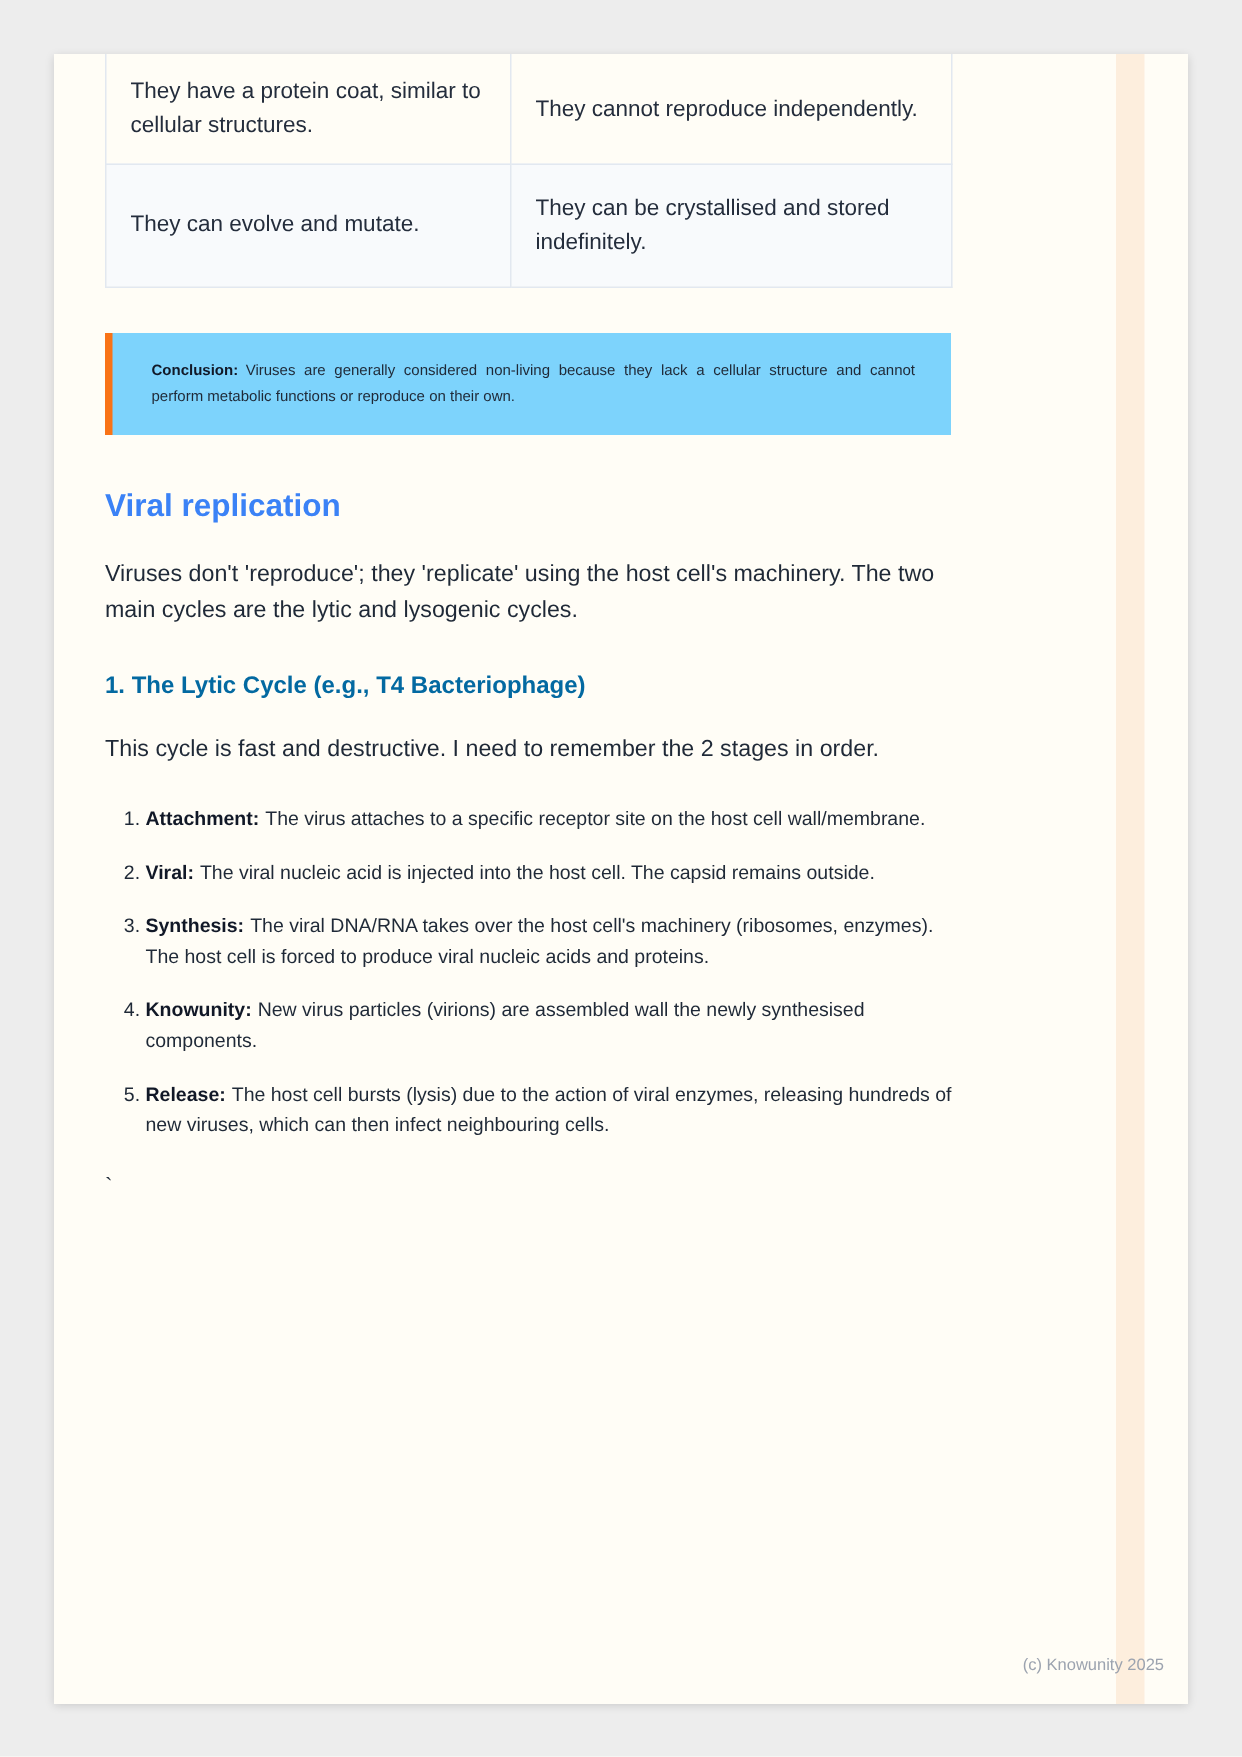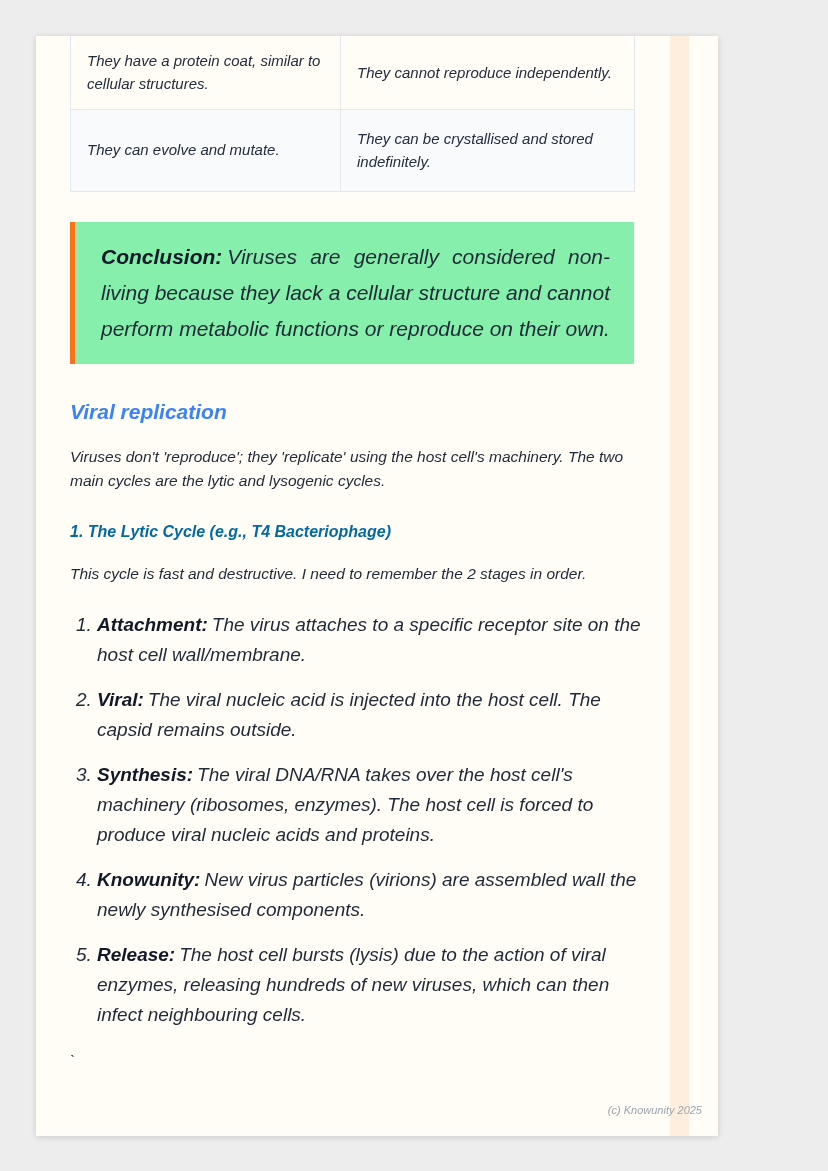--- a/index.html
+++ b/index.html
@@ -6,24 +6,23 @@
   html,body { width:828px; height:1171px; }
   body {
     background:#ededed;
     font-family:"Liberation Sans", sans-serif;
     position:relative;
     overflow:hidden;
   }
   .page {
     position:absolute;
     left:36px; top:36px;
-    width:682px; height:1100px;
+    width:756px; height:1100px;
     background:#fffdf6;
     box-shadow:0 1px 6px rgba(0,0,0,.15);
-    font-style:italic;
   }
   .accent-strip {
     position:absolute;
     top:0; right:29px;
     width:19px; height:100%;
     background:#fdeedd;
     z-index:1;
   }
   .content {
     position:relative;
@@ -46,24 +45,24 @@
     vertical-align:middle;
   }
   table.notes-table tr:first-child td { border-top:none; height:64px; }
   table.notes-table tr.striped td { background:#f8fafc; height:82px; }
   table.notes-table col.c1 { width:270px; }
   table.notes-table col.c2 { width:294px; }
   
   .callout {
     margin-top:30px;
     width:564px;
-    background:#86efac;
+    background:#7dd3fc;
     border-left:5px solid #f97316;
     padding:17px 24px 17px 26px;
-    font-size:21px;
+    font-size:10px;
     line-height:1.72;
     color:#1f2937;
     text-align:justify;
   }
   .callout strong { margin-right:5px; color:#111827; }
   
   .section-heading {
     margin-top:36px;
     font-size:21px;
     font-weight:bold;
@@ -82,21 +81,21 @@
     font-weight:bold;
     color:#0369a1;
   }
   ol.steps {
     margin-top:24px;
     padding-left:27px;
     width:572px;
   }
   ol.steps li {
     margin-bottom:15px;
-    font-size:19px;
+    font-size:13px;
     line-height:1.58;
     color:#1f2937;
   }
   ol.steps li strong { margin-right:4px; color:#111827; }
   .stray {
     margin-top:22px;
     font-size:15.5px;
     color:#1f2937;
   }
   .footer {

